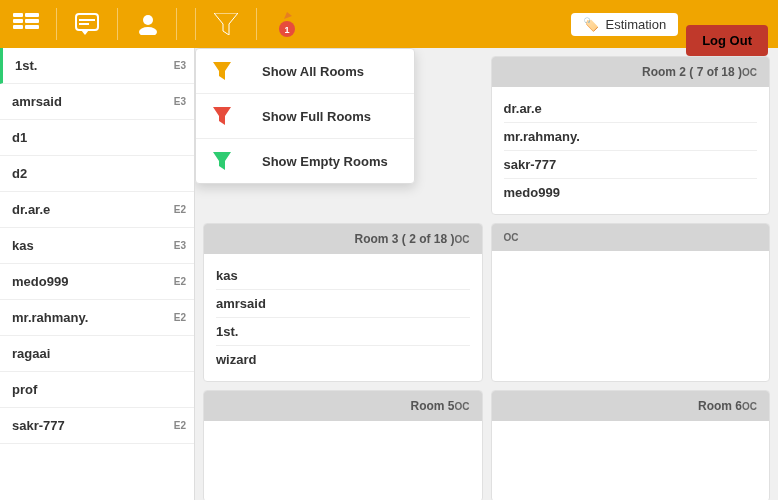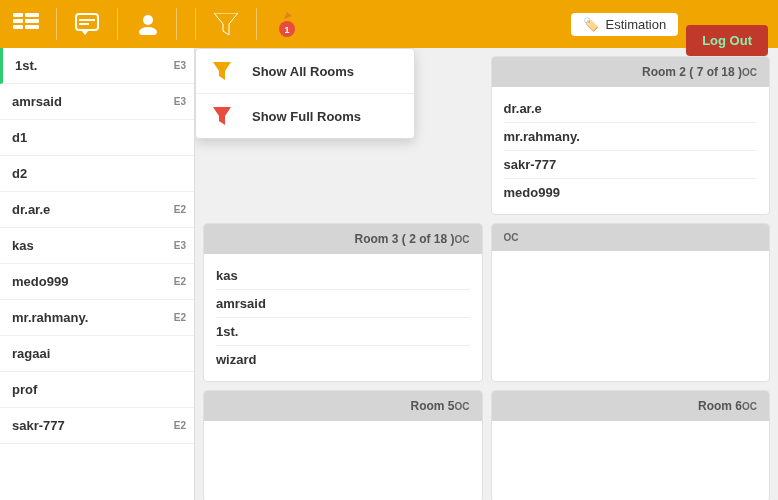--- a/index.html
+++ b/index.html
@@ -36,21 +36,21 @@
     .estimation-badge {
       background: white;
       color: #333;
       padding: 4px 12px;
       border-radius: 4px;
       font-size: 13px;
       display: flex; align-items: center; gap: 6px;
     }
     .logout-btn {
       background: #c0392b;
-      color: #86efac;
+      color: #000000;
       border: none;
       padding: 8px 16px;
       border-radius: 4px;
       cursor: pointer;
       font-size: 13px;
       font-weight: bold;
       margin-top: 32px;
     }
 
     
@@ -149,21 +149,21 @@
       background: white;
       border: 1px solid #ddd;
       border-radius: 4px;
       box-shadow: 0 4px 12px rgba(0,0,0,0.15);
       width: 220px;
       overflow: hidden;
     }
     .dropdown-item {
       display: flex;
       align-items: center;
-      gap: 20px;
+      gap: 30px;
       padding: 12px 16px;
       cursor: pointer;
       border-bottom: 1px solid #eee;
     }
     .dropdown-item:last-child { border-bottom: none; }
     .dropdown-item-label {
       font-size: 13px;
       color: #333;
     }
     .funnel-icon {
@@ -289,20 +289,28 @@
     <span class="dropdown-item-label">Show All Rooms</span>
   </div>
           <div class="dropdown-item">
     <span class="funnel-icon">
               <svg width="18" height="18" viewBox="0 0 18 18">
     <polygon points="0,0 18,0 12,9 12,18 6,14 6,9" fill="#e74c3c"></polygon>
   </svg>
             </span>
     <span class="dropdown-item-label">Show Full Rooms</span>
   </div>
+          <div class="dropdown-item">
+    <span class="funnel-icon">
+              <svg width="18" height="18" viewBox="0 0 18 18">
+    <polygon points="0,0 18,0 12,9 12,18 6,14 6,9" fill="#2ecc71"></polygon>
+  </svg>
+            </span>
+    <span class="dropdown-item-label">Show Empty Rooms</span>
+  </div>
         </div>
     </div>
 
     <div class="rooms-grid">
     <div></div>
         <div class="room-card">
           <div class="room-header">
     <span class="room-header-title">Room 2 ( 7 of 18 )</span>
     <span class="glasses-icon">OC</span>
   </div>

